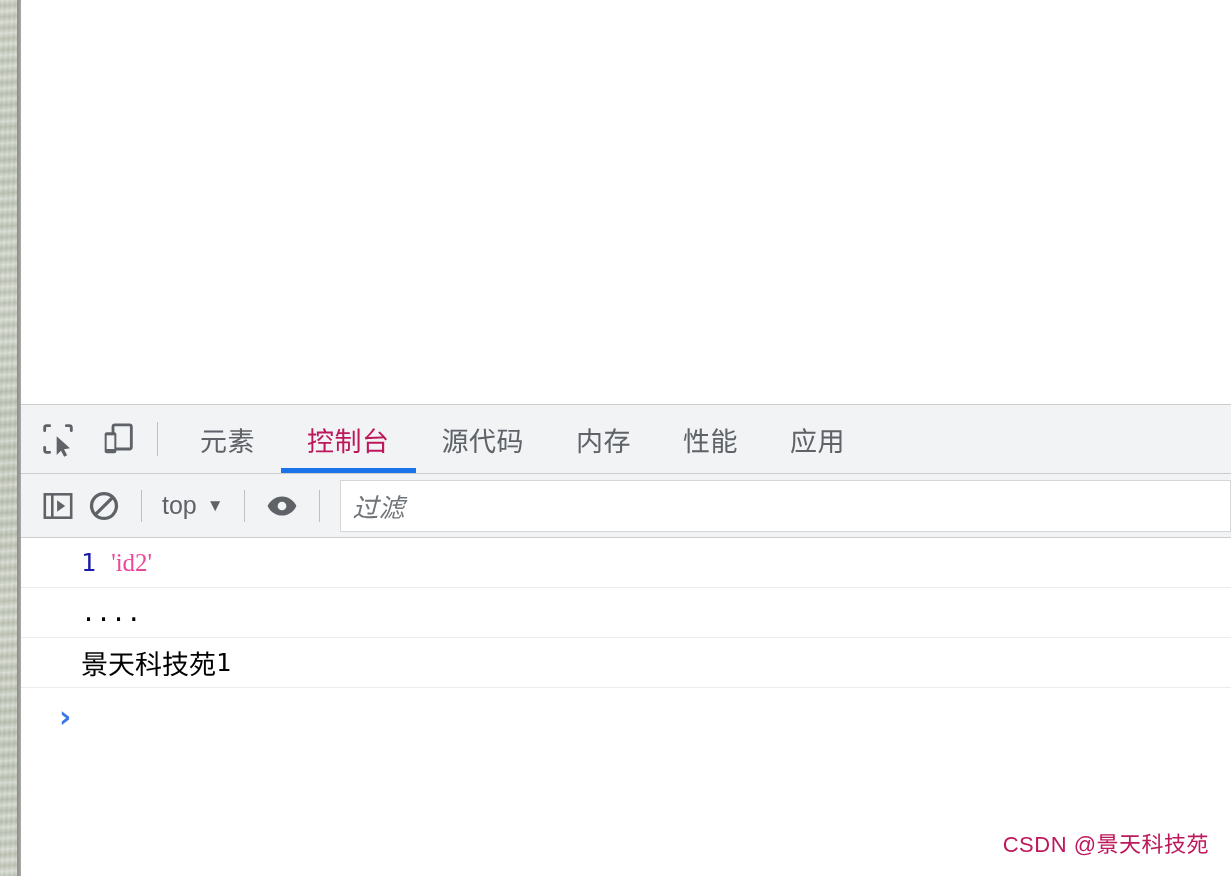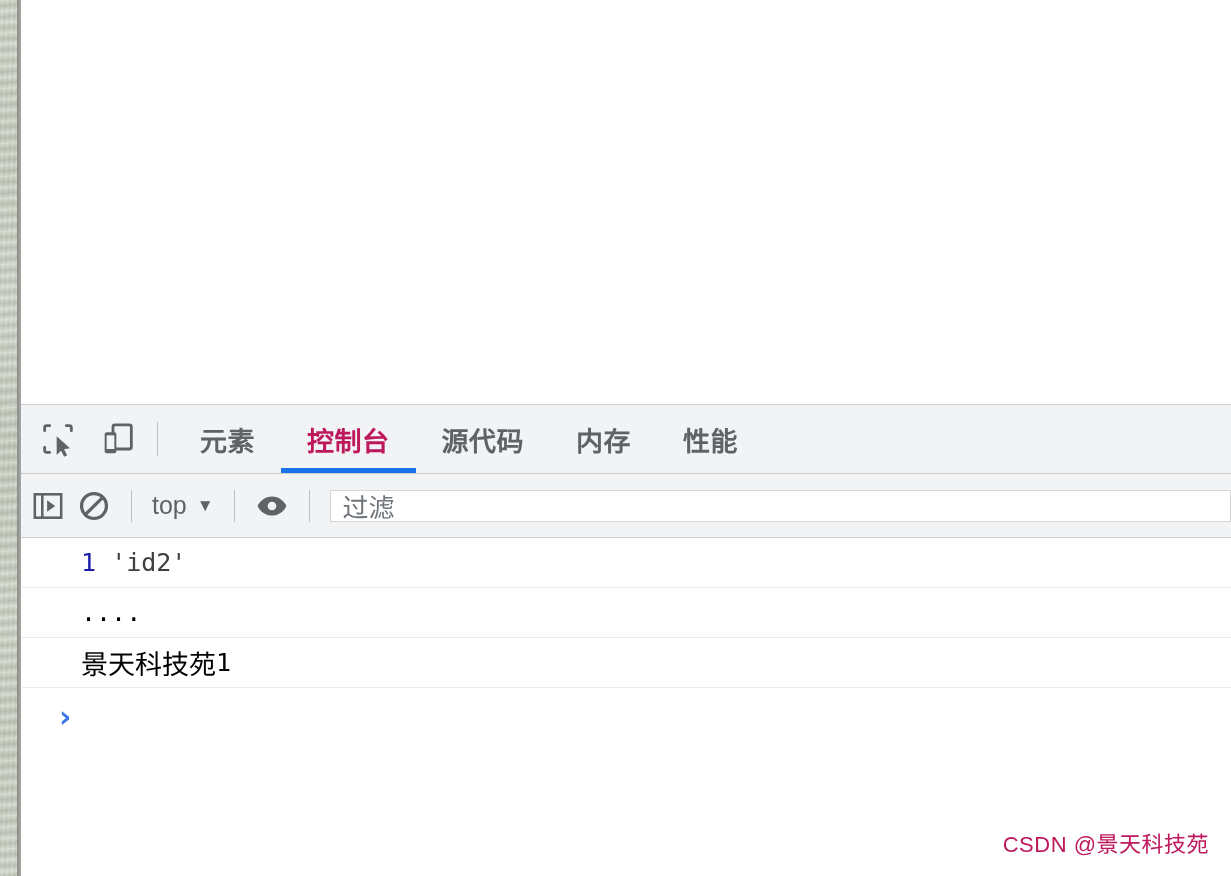--- a/index.html
+++ b/index.html
@@ -123,21 +123,20 @@
     position: relative;
     display: flex;
     align-items: center;
     justify-content: center;
     padding: 7px 26px;
     font-size: 27px;
     color: #5f6368;
     letter-spacing: 0.5px;
     cursor: pointer;
     white-space: nowrap;
-    font-weight: bold;
   }
   .tab.active {
     color: #be185d;
   }
   .tab.active::after {
     content: "";
     position: absolute;
     left: 0;
     right: 0;
     bottom: 0;
@@ -147,21 +146,21 @@
 
   
   .console-toolbar {
     height: 64px;
     background: #f1f3f4;
     border-bottom: 1px solid #cdcdcd;
     display: flex;
     align-items: center;
     flex: none;
     box-sizing: border-box;
-    padding-left: 4px;
+    padding-left: 14px;
   }
   .ctx-select {
     display: flex;
     align-items: center;
     gap: 10px;
     font-size: 25px;
     color: #5f6368;
     padding: 0 6px;
     cursor: pointer;
     user-select: none;
@@ -173,32 +172,33 @@
   }
   .tb-sep {
     width: 1px;
     height: 32px;
     background: #bdc1c6;
     margin: 0 14px;
     flex: none;
   }
   .filter-input {
     flex: 1;
-    height: 32px;
+    height: 52px;
     margin-left: 6px;
     margin-right: 0;
     background: #ffffff;
     border: 1px solid #d6d6d6;
     box-sizing: border-box;
     display: flex;
     align-items: center;
     padding-left: 12px;
     font-size: 26px;
     color: #70757a;
     cursor: text;
+    font-style: italic;
   }
 
   
   .console-body {
     flex: 1;
     background: #ffffff;
     overflow: hidden;
     position: relative;
   }
   .msg-row {
@@ -210,21 +210,21 @@
     box-sizing: border-box;
     font-size: 27px;
     color: #000000;
     white-space: nowrap;
   }
   .mono {
     font-family: "DejaVu Sans Mono", "Liberation Mono", monospace;
     font-size: 25px;
   }
   .tok-num { color: #1a1aa6; }
-  .tok-str { color: #404040; }
+  .tok-str { color: #ec4899; font-family: Liberation Serif, serif; }
   .cn { font-family: "DejaVu Sans", "Liberation Sans", sans-serif; }
 
   .prompt-row {
     height: 58px;
     display: flex;
     align-items: center;
     padding-left: 38px;
     box-sizing: border-box;
     cursor: text;
   }
@@ -291,20 +291,23 @@
         </div>
         <div class="tab">
           <span>源代码</span>
         </div>
         <div class="tab">
           <span>内存</span>
         </div>
         <div class="tab">
           <span>性能</span>
         </div>
+        <div class="tab">
+          <span>应用</span>
+        </div>
       </div>
     </div>
 
     <div class="console-toolbar">
 
       <div class="icon-btn">
         <svg width="36" height="36" viewBox="0 0 24 24" aria-hidden="true">
           <rect x="3.2" y="4.2" width="17.6" height="15.6" fill="none" stroke="#5f6368" stroke-width="1.7"></rect>
           <line x1="8.2" y1="4.2" x2="8.2" y2="19.8" stroke="#5f6368" stroke-width="1.7"></line>
           <path d="M11.4 8.2l5.4 3.8-5.4 3.8z" fill="#5f6368"></path>

